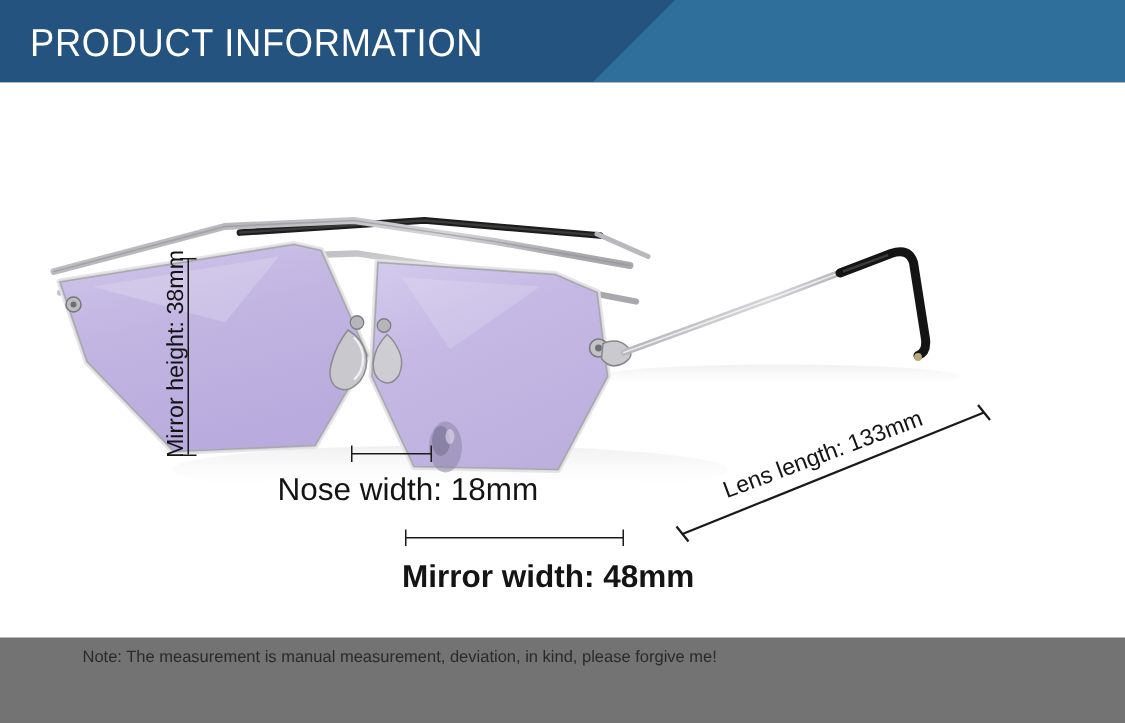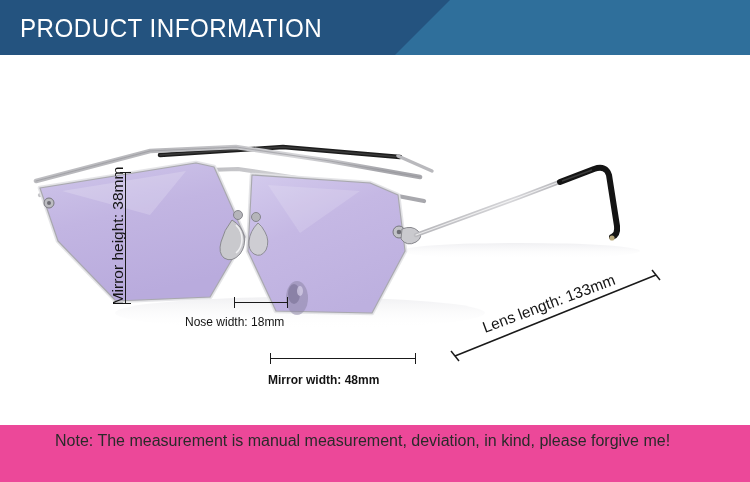--- a/index.html
+++ b/index.html
@@ -9,21 +9,21 @@
     padding: 0;
     background: #ffffff;
   }
   body {
     font-family: "Liberation Sans", sans-serif;
   }
   #page {
     position: relative;
     width: 750px;
     height: 482px;
-    background: #ec4899;
+    background: #737373;
     overflow: hidden;
   }
 
   
   #header-banner {
     position: absolute;
     left: 0;
     top: 0;
     width: 750px;
     height: 55px;
@@ -91,21 +91,21 @@
   }
   .dim-cap-h {
     position: absolute;
     height: 1.4px;
     width: 11px;
     background: #1a1a1a;
   }
   .dim-label {
     position: absolute;
     color: #141414;
-    font-size: 12px;
+    font-size: 21px;
     font-family: "Liberation Sans", sans-serif;
     white-space: nowrap;
   }
 
   
   #dim-mirror-height {
     position: absolute;
     left: 90px;
     top: 165px;
     width: 50px;
@@ -142,21 +142,21 @@
     font-size: 15.5px;
     white-space: nowrap;
   }
 
   
   #note-text {
     position: absolute;
     left: 55px;
     top: 432px;
     color: #2a2a2a;
-    font-size: 16px;
+    font-size: 11px;
     font-family: "Liberation Sans", sans-serif;
     white-space: nowrap;
   }
 </style>
 </head>
 <body>
 
 <div id="page">
 
   <div id="header-banner">

